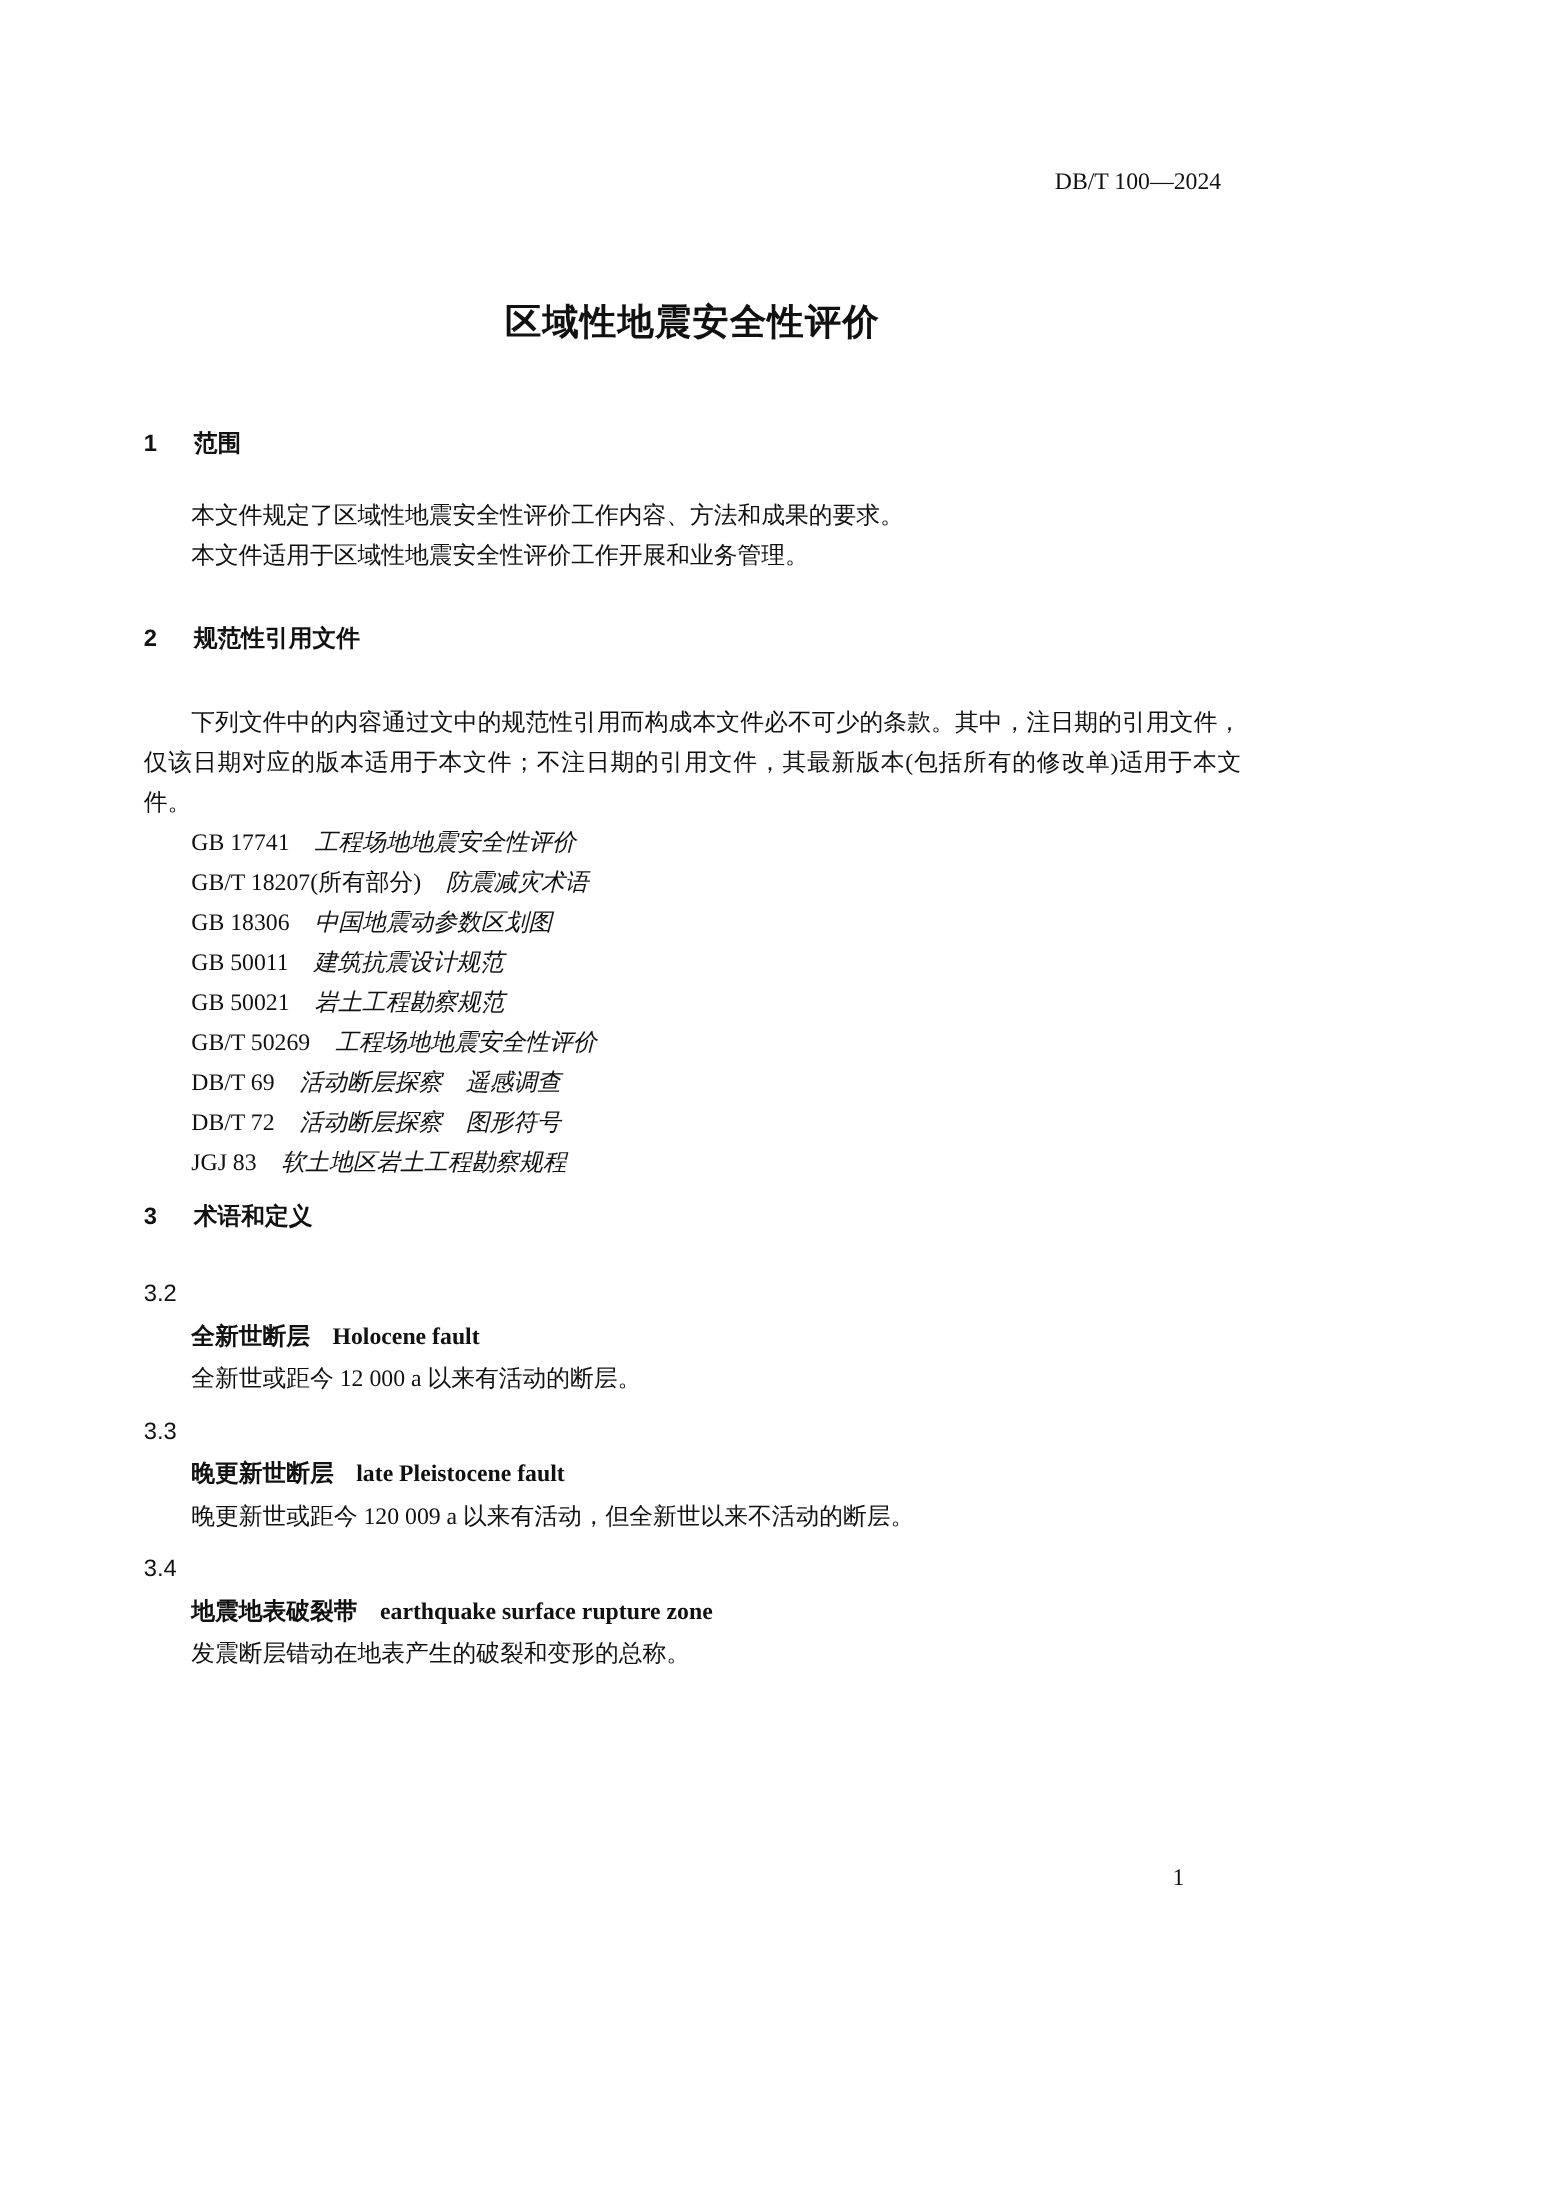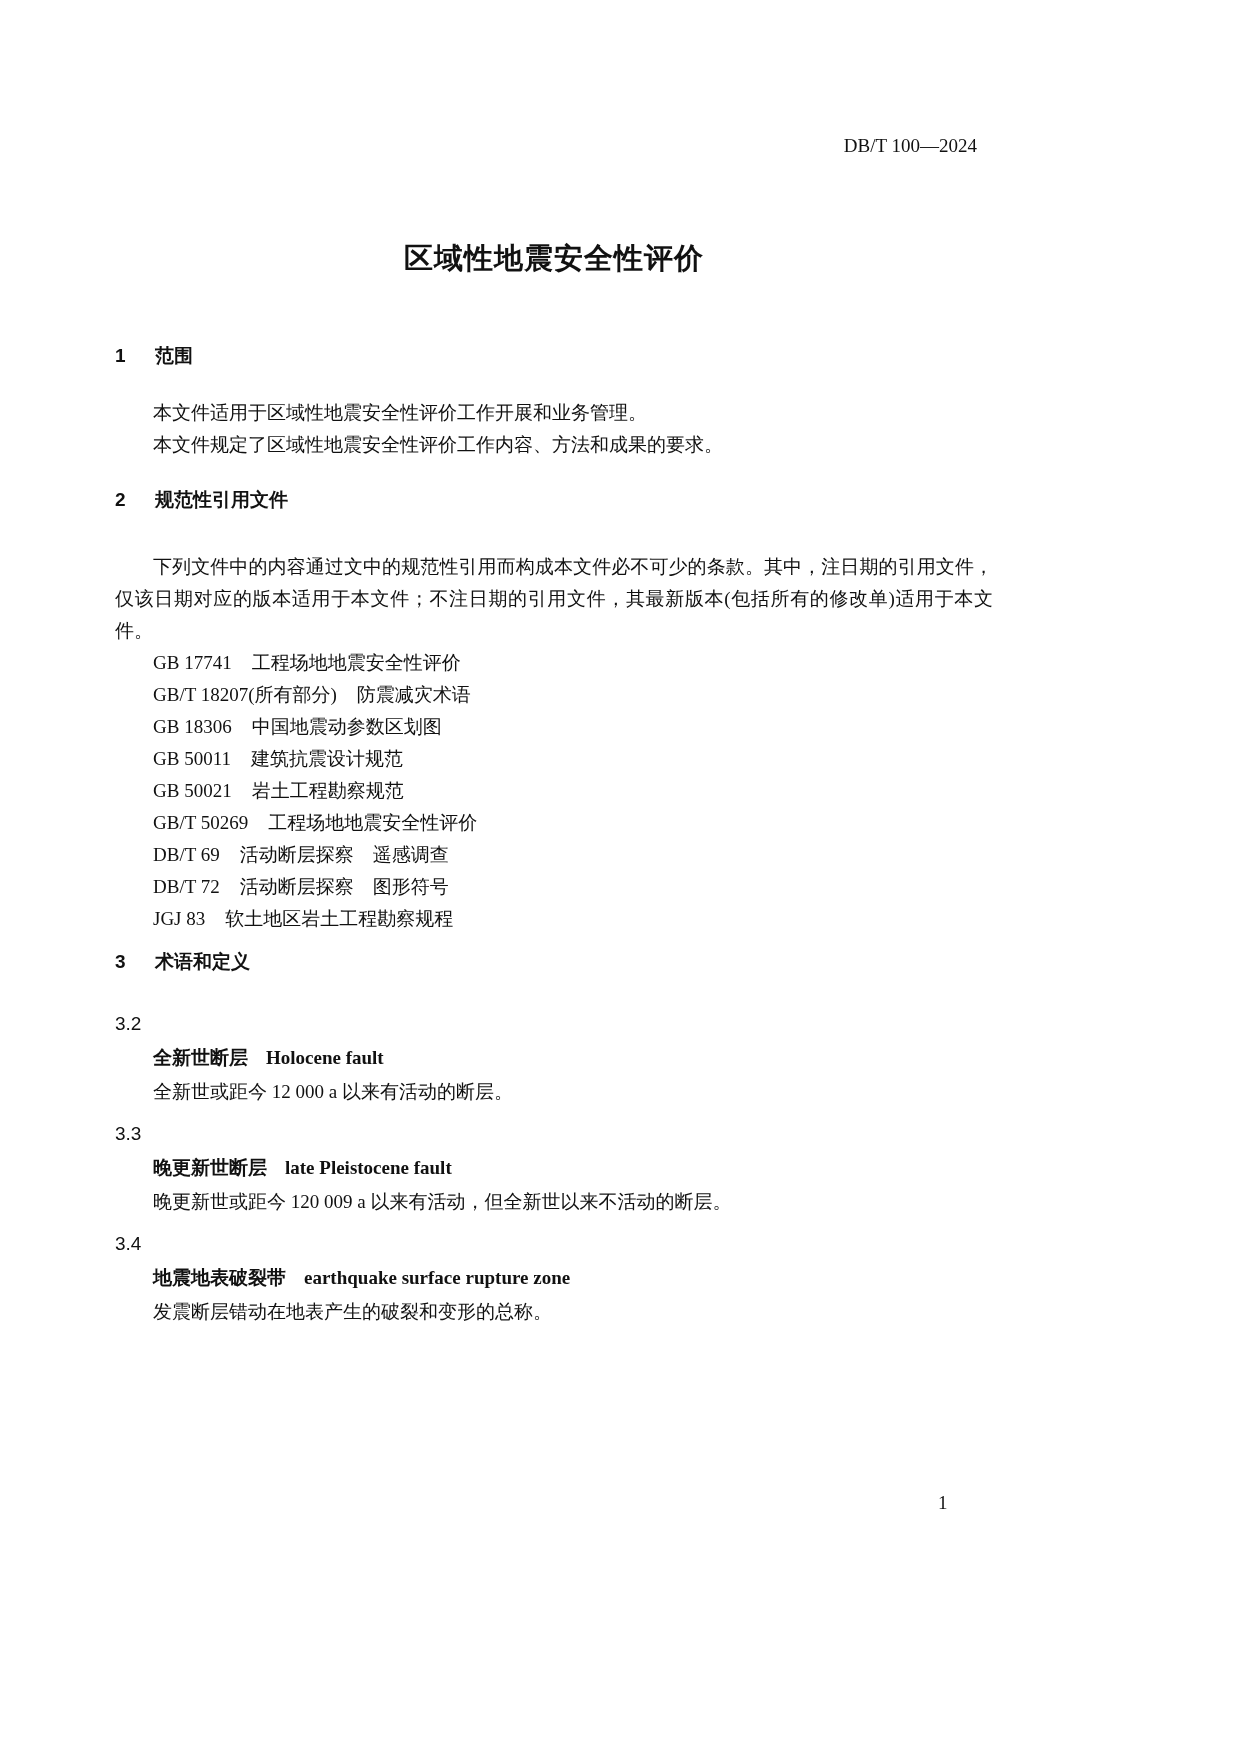--- a/index.html
+++ b/index.html
@@ -31,38 +31,38 @@
     font-family:"Liberation Sans","DejaVu Sans",sans-serif;
   }
 
   .sec-heading {
     font-size:19px; line-height:22px;
     font-weight:700;
     font-family:"Liberation Sans","DejaVu Sans",sans-serif;
   }
   .sec-heading .sec-num { display:inline-block; width:40px; font-weight:700; }
   #sec1-heading { margin-top:66px; }
-  #sec2-heading { margin-top:28px; }
+  #sec2-heading { margin-top:40px; }
   #sec3-heading { margin-top:16px; }
 
   .body-para {
     font-size:19px; line-height:32px;
     text-indent:2em;
     text-align:justify;
   }
   .para-group-1 { margin-top:30px; }
   .para-group-2 { margin-top:40px; }
   .para-group-3 { margin-top:34px; }
 
   .ref-list { list-style:none; }
   .ref-item {
     font-size:19px; line-height:32px;
     padding-left:38px;
   }
-  .ref-title { margin-left:20px; }
+  .ref-title { margin-left:20px;font-style:italic; }
 
   .term-block { margin-top:8px; }
   .term-number {
     font-size:19px; line-height:34px;
     font-family:"Liberation Sans","DejaVu Sans",sans-serif;
   }
   .term-line {
     padding-left:38px;
     font-size:19px; line-height:34px;
   }
@@ -95,22 +95,22 @@
     <div class="doc-header">
       <span>DB/T 100—2024</span>
     </div>
 
     <h1 class="doc-title">区域性地震安全性评价</h1>
 
     <h2 class="sec-heading" id="sec1-heading">
       <span class="sec-num">1</span><span>范围</span>
     </h2>
     <div class="para-group-1">
+      <p class="body-para">本文件规定了区域性地震安全性评价工作内容、方法和成果的要求。</p>
       <p class="body-para">本文件适用于区域性地震安全性评价工作开展和业务管理。</p>
-      <p class="body-para">本文件规定了区域性地震安全性评价工作内容、方法和成果的要求。</p>
     </div>
 
     <h2 class="sec-heading" id="sec2-heading">
       <span class="sec-num">2</span><span>规范性引用文件</span>
     </h2>
     <div class="para-group-2">
       <p class="body-para">下列文件中的内容通过文中的规范性引用而构成本文件必不可少的条款。其中，注日期的引用文件，仅该日期对应的版本适用于本文件；不注日期的引用文件，其最新版本(包括所有的修改单)适用于本文件。</p>
       <ul class="ref-list">
         <li class="ref-item">
           <span class="ref-code">GB 17741</span><span class="ref-title">工程场地地震安全性评价</span>

